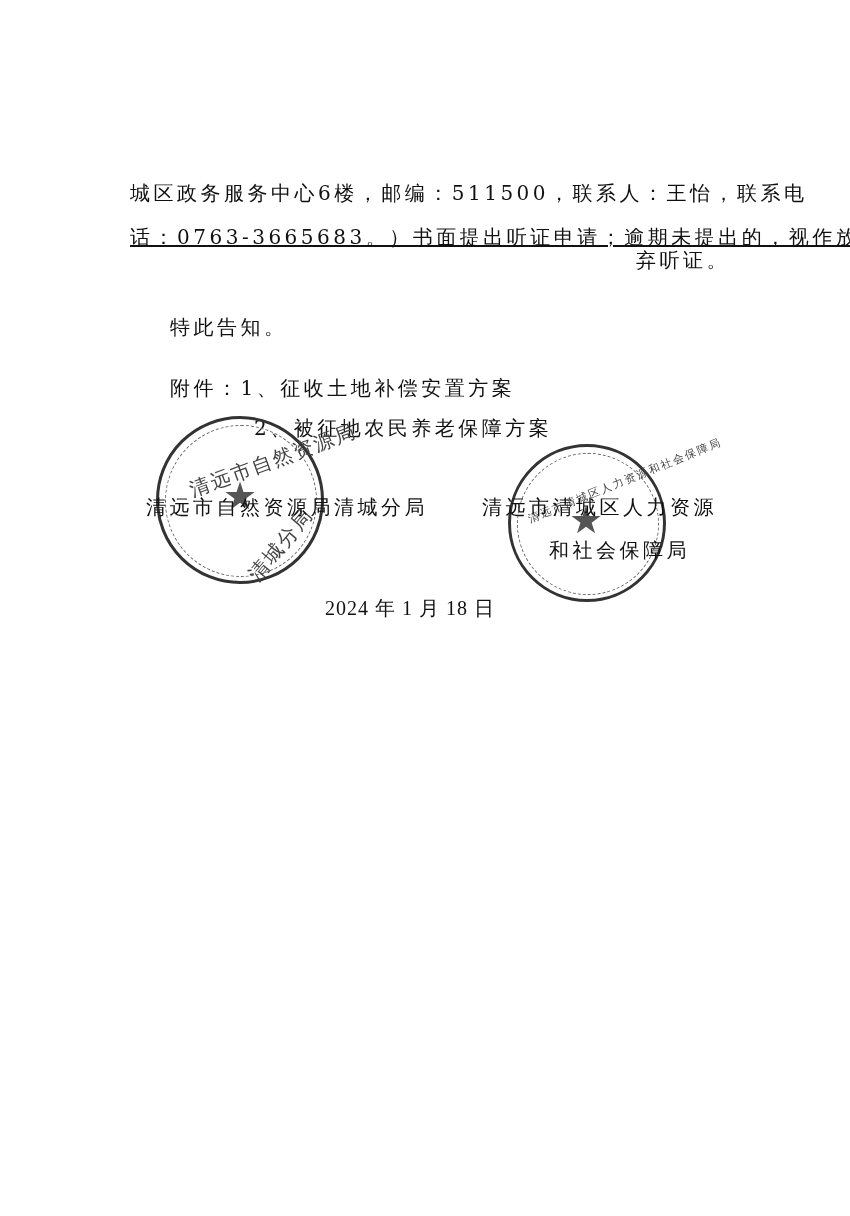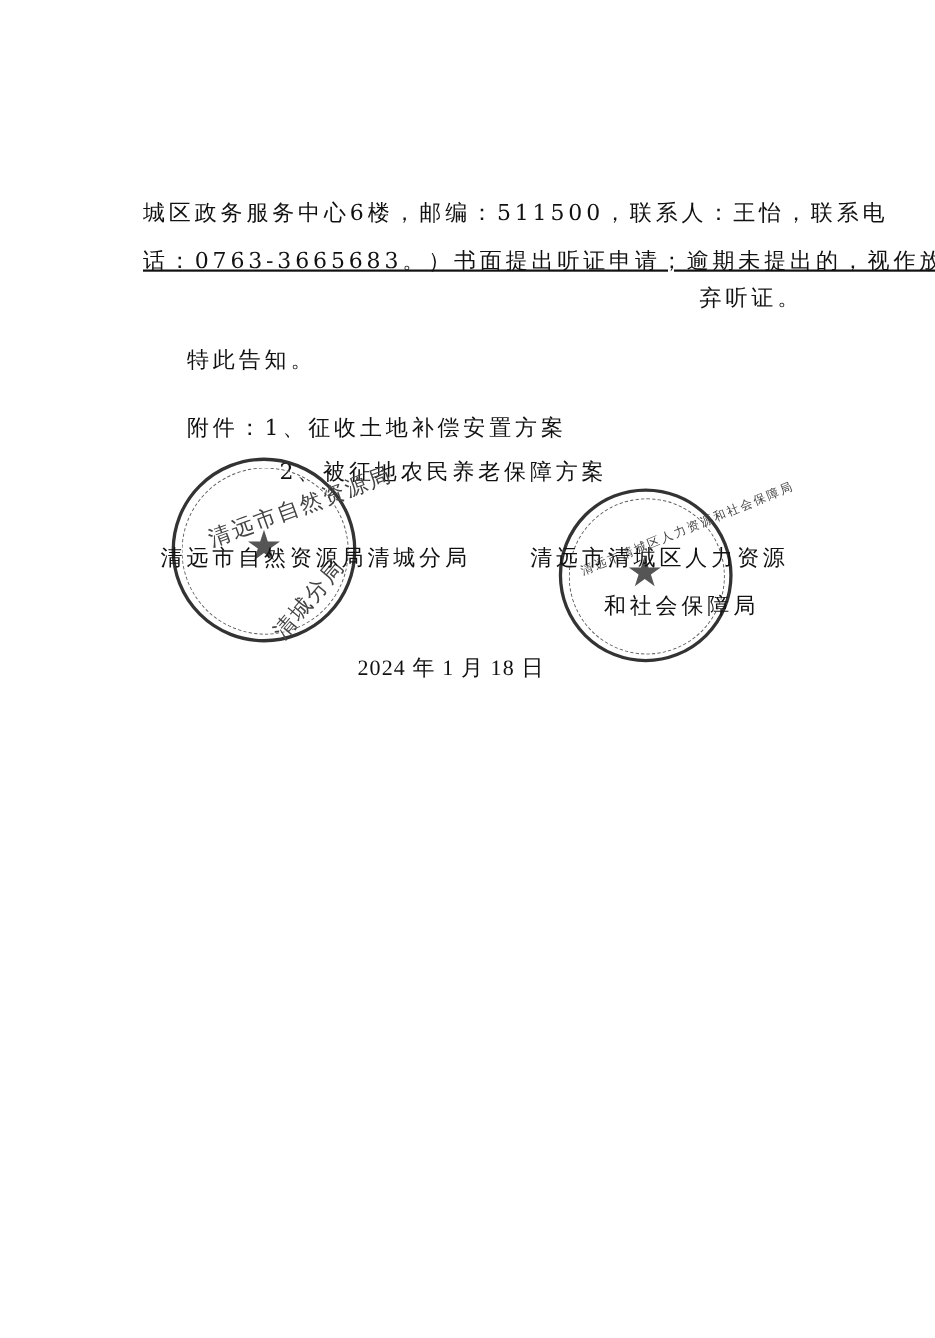--- a/index.html
+++ b/index.html
@@ -13,21 +13,21 @@
     .seal-star { position: absolute; font-size: 38px; color: #555; line-height: 1; }
     .seal-text { position: absolute; font-size: 20px; color: #444; letter-spacing: 2px; white-space: nowrap; }
   </style>
 </head>
 <body>
 
 <div>
 
   <div class="line para" style="top:180px;">城区政务服务中心6楼，邮编：511500，联系人：王怡，联系电</div>
   <div class="line para" style="top:224px;text-decoration:underline;">话：0763-3665683。）书面提出听证申请；逾期未提出的，视作放</div>
-  <div class="line para" style="top:257px;">弃听证。</div>
+  <div class="line para" style="top:247px;">弃听证。</div>
 
   <div class="line" style="left:170px; top:314px;">特此告知。</div>
 
   <div class="line" style="left:170px; top:375px;">
     <span>附件：</span><span>1、征收土地补偿安置方案</span>
   </div>
   <div class="line" style="left:254px; top:415px;">2、被征地农民养老保障方案</div>
 
   <div class="seal" style="left:156px; top:416px; width:168px; height:168px;">
     <div class="seal-inner" style="left:6px; top:6px; width:150px; height:150px;"></div>

